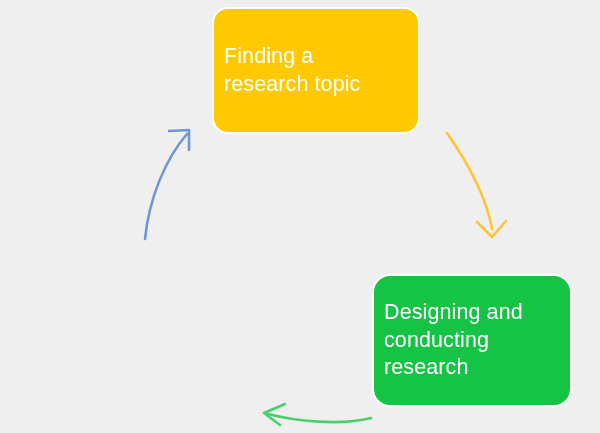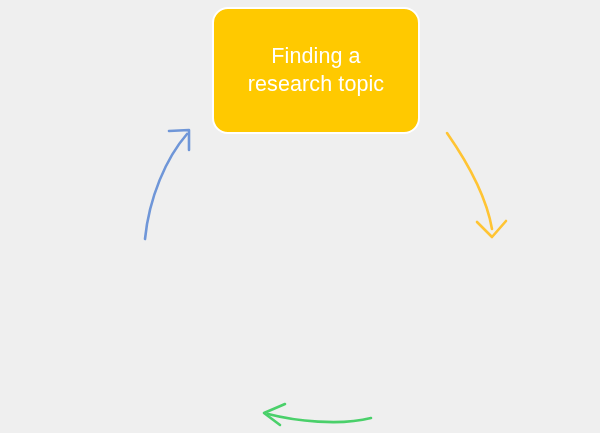--- a/index.html
+++ b/index.html
@@ -30,21 +30,20 @@
   }
   .node {
     position: absolute;
     box-sizing: border-box;
     display: flex;
     align-items: center;
     justify-content: center;
     border-radius: 16px;
     border: 2px solid #ffffff;
     color: #ffffff;
-    text-align: center;
     line-height: 1.30;
     font-size: 21.5px;
     font-weight: 400;
     letter-spacing: 0.1px;
     padding: 2px 10px;
     white-space: pre-line;
     -webkit-font-smoothing: antialiased;
   }
   #node-finding-topic {
     left: 212px;
@@ -93,15 +92,20 @@
       <path d="M 145 239 C 149 198 166 158 187 134" fill="none" stroke="#6f96d8" stroke-width="2.6" stroke-linecap="round"></path>
       <path d="M 169 131 L 189 130 L 189 150" fill="none" stroke="#6f96d8" stroke-width="2.6" stroke-linecap="round" stroke-linejoin="round"></path>
     </g>
   </svg>
 
   <div class="node" id="node-finding-topic" style="background:#ffc900;">
     <span class="node-label">Finding a
 research topic</span>
   </div>
 
+  <div class="node" id="node-designing-research" style="background:#16c445;">
+    <span class="node-label">Designing and
+conducting
+research</span>
+  </div>
 
 
 </div>
 
 </body></html>

